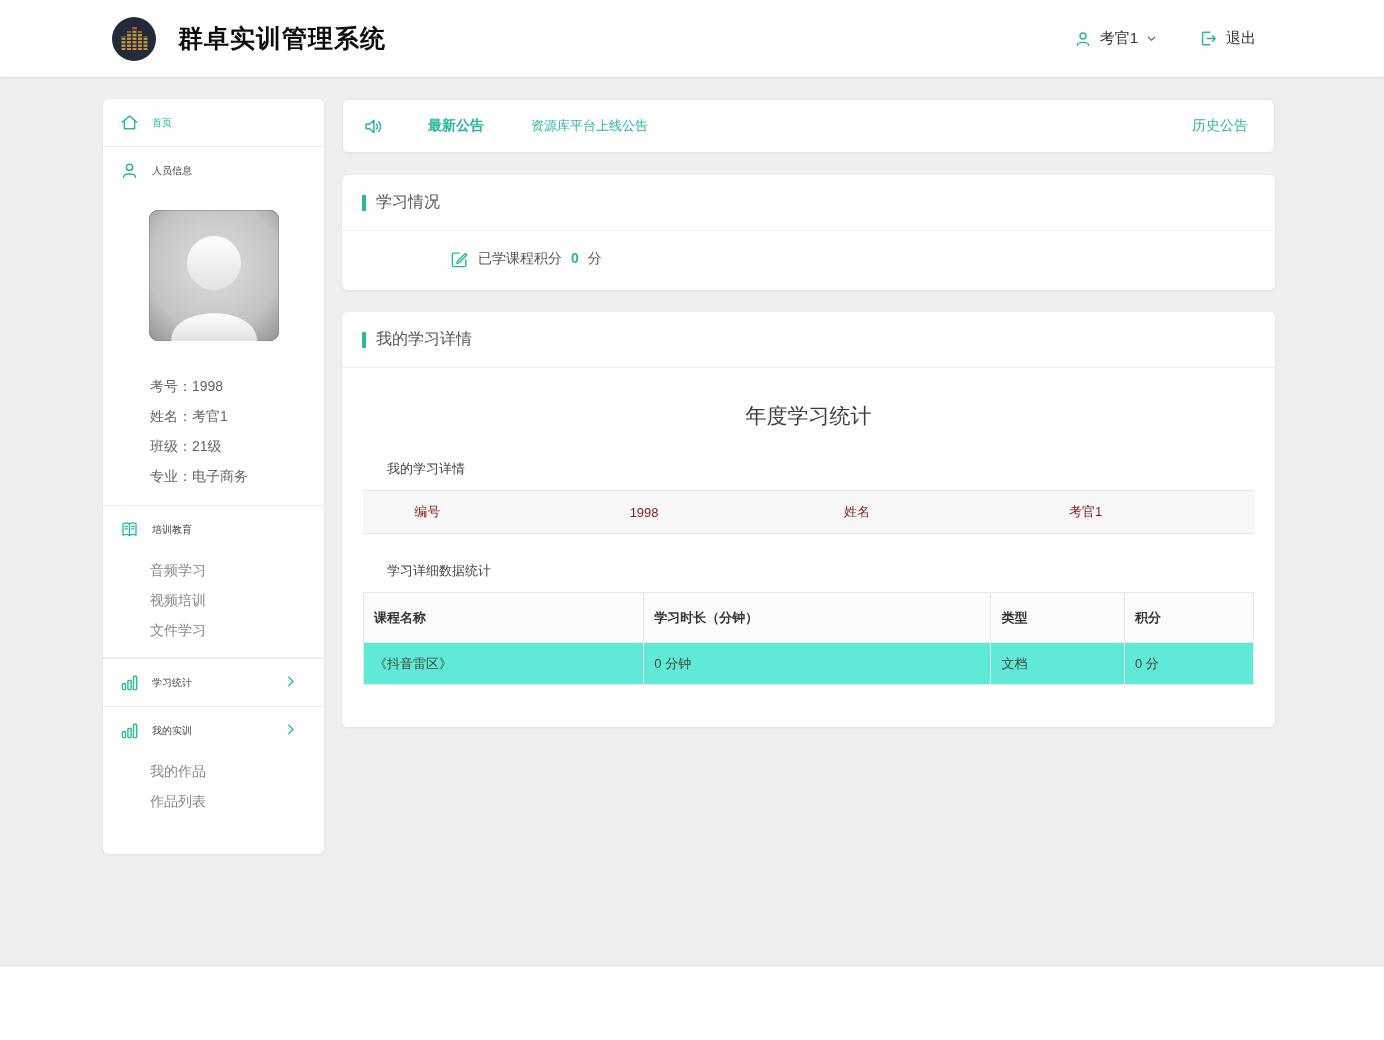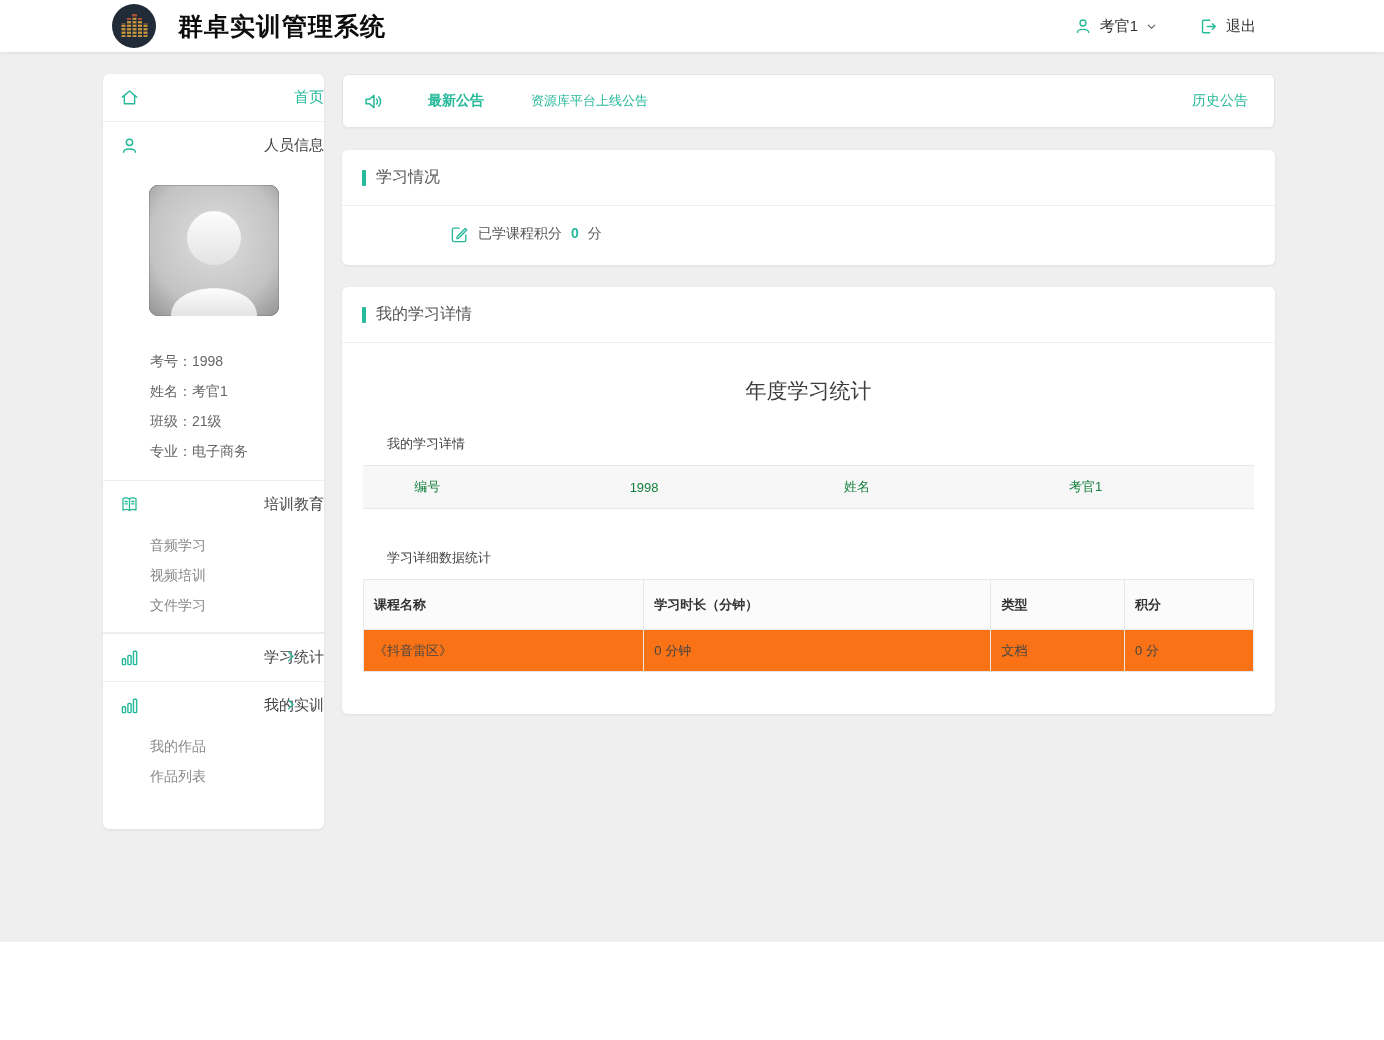--- a/index.html
+++ b/index.html
@@ -6,21 +6,21 @@
   html,body { width: 1384px; }
   body {
     font-family: "Liberation Sans", "DejaVu Sans", sans-serif;
     background: #ffffff;
     color: #333;
   }
   .icon svg { display: block; }
 
   
   .header {
-    height: 52px;
+    height: 77px;
     background: #fff;
     display: flex;
     align-items: center;
     padding: 0 128px 0 112px;
     position: relative;
     z-index: 5;
     box-shadow: 0 1px 3px rgba(0,0,0,0.08);
   }
   .logo { width: 44px; height: 44px; flex: 0 0 44px; cursor: pointer; }
   .app-title {
@@ -52,24 +52,23 @@
     width: 221px; flex: 0 0 221px;
     background: #fff;
     border-radius: 6px;
     box-shadow: 0 1px 3px rgba(0,0,0,0.08);
     padding-bottom: 26px;
   }
   .side-item {
     display: flex; align-items: center;
     height: 47px;
     padding-left: 17px;
-    font-size: 15px; color: #444;
+    font-size: 10px; color: #444;
     position: relative;
     cursor: pointer;
-    justify-content: space-between;
   }
   .side-item .icon { margin-right: 13px; }
   .side-item.active { color: #26b99a; }
   .side-divider { border-top: 1px solid #ededed; }
   .side-sub {
     padding: 2px 0 12px 47px;
   }
   .side-sub-item {
     font-size: 14px; color: #888;
     line-height: 30px;
@@ -121,29 +120,29 @@
   .status-unit { font-size: 14px; color: #555; }
 
   .detail-body { padding: 0 21px 42px; }
   .detail-heading {
     text-align: center;
     font-size: 21px;
     color: #3d3d3d;
     padding: 34px 0 30px;
   }
   .section-label { font-size: 13px; color: #444; margin: 0 0 12px 24px; }
-  .section-label.second { margin-top: 40px; }
+  .section-label.second { margin-top: 28px; }
 
   .basic-row {
     display: flex; align-items: center;
     height: 44px;
     background: #f7f7f7;
     border-top: 1px solid #e8e8e8;
     border-bottom: 1px solid #e8e8e8;
-    font-size: 13px; color: #15803d;
+    font-size: 13px; color: #7f1d1d;
   }
   .basic-cell { text-align: center; }
   .basic-cell.c1 { width: 14.4%; }
   .basic-cell.c2 { width: 34.3%; }
   .basic-cell.c3 { width: 13.5%; }
   .basic-cell.c4 { width: 37.8%; }
 
   .detail-table {
     width: 100%;
     border-collapse: collapse;
@@ -156,21 +155,21 @@
     padding: 0 10px;
   }
   .detail-table th {
     font-weight: bold;
     height: 50px;
     background: #fbfbfb;
     color: #333;
   }
   .detail-table td {
     height: 42px;
-    background: #f97316;
+    background: #5eead4;
     color: #444;
   }
   .detail-table .w1 { width: 31.5%; }
   .detail-table .w2 { width: 39%; }
   .detail-table .w3 { width: 15%; }
   .detail-table .w4 { width: 14.5%; }
 
   
   .footer { background: #fff; text-align: center; padding: 30px 0 24px; }
 </style>

